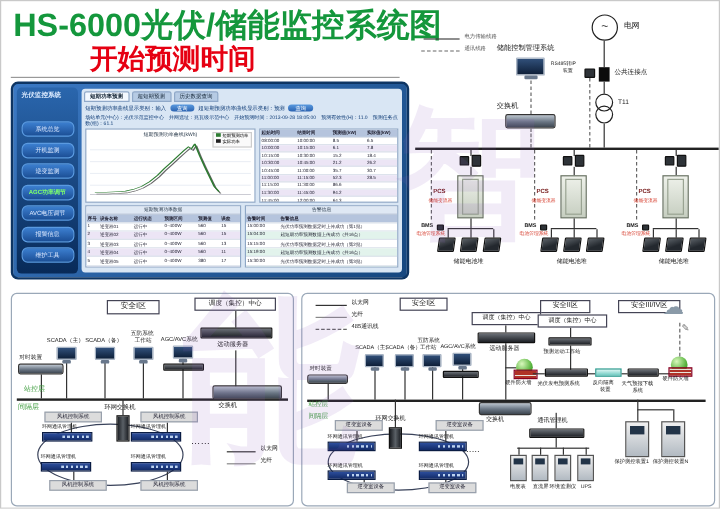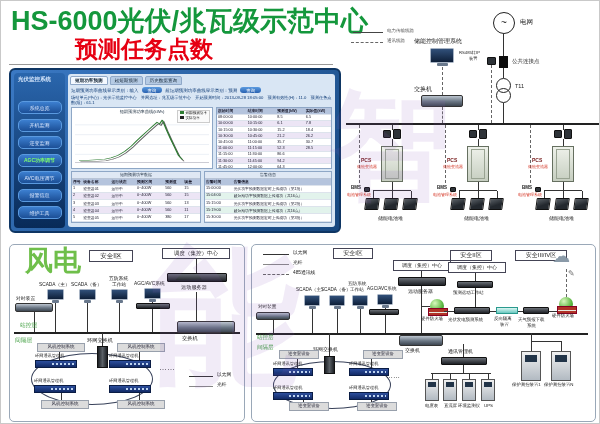--- a/index.html
+++ b/index.html
@@ -266,22 +266,22 @@
             <div class="tr alt2">
               <div class="td" style="width: 22%; flex: 0 0 auto;">15:34:00</div>
               <div class="td" style="width: 78%; flex: 0 0 auto;">超短期功率预测数据上传成功（共16点）</div>
             </div>
           </div>
       </div>
     </div>
   </div>
 
   <div id="diagram" style="position:absolute;inset:0;">
-      <div class="el t-label" style="left: 10px; top: 6px; font-size: 27px; font-weight: bold; color: rgb(20, 151, 60);">HS-6000光伏/兆瓦级示范中心</div>
-      <div class="el t-label" style="left: 74px; top: 36px; font-size: 23px; font-weight: bold; color: rgb(230, 0, 18);">预测任务点数</div>
+      <div class="el t-label" style="left: 10px; top: 6px; font-size: 27px; font-weight: bold; color: rgb(20, 151, 60);">HS-6000光伏/储能监控系统图</div>
+      <div class="el t-label" style="left: 74px; top: 36px; font-size: 23px; font-weight: bold; color: rgb(230, 0, 18);">开始预测时间</div>
       <div class="el t-line" style="left: 8px; top: 63px; width: 324px; background: rgb(153, 153, 153);"></div>
       <div class="el t-line" style="left: 352px; top: 31px; width: 30px; background: rgb(68, 68, 68);"></div>
       <div class="el t-label" style="left: 386px; top: 28px; font-size: 4.5px; color: rgb(85, 85, 85);">电力传输线路</div>
       <div class="el t-dlineh" style="left: 350px; top: 41px; width: 32px;"></div>
       <div class="el t-label" style="left: 386px; top: 38px; font-size: 4.5px; color: rgb(85, 85, 85);">通讯线路</div>
       <div class="el t-label" style="left: 413px; top: 37px; font-size: 6px;">储能控制管理系统</div>
       <div class="el t-dlinev" style="left: 441px; top: 66px; height: 28px;"></div>
       <div class="el t-monitor" style="left: 429px; top: 47px; width: 24px; height: 15px;"></div>
       <div class="el t-label" style="left: 413px; top: 85px; font-size: 6px;">交换机</div>
       <div class="el t-switch3d" style="left: 420px; top: 94px; width: 42px; height: 12px;"></div>
@@ -355,21 +355,20 @@
       <div class="el t-linev" style="left: 562px; top: 190px; height: 7px;"></div>
       <div class="el t-linev" style="left: 581px; top: 190px; height: 7px;"></div>
       <div class="el t-battery" style="left: 535px; top: 197px; width: 14px; height: 12px;"></div>
       <div class="el t-battery" style="left: 554px; top: 197px; width: 14px; height: 12px;"></div>
       <div class="el t-battery" style="left: 573px; top: 197px; width: 14px; height: 12px;"></div>
       <div class="el t-label" style="left: 548px; top: 215px; font-size: 5px;">储能电池堆</div>
       <div class="el t-label" style="left: 521px; top: 185px; font-size: 4.5px; font-weight: bold;">BMS</div>
       <div class="el t-smalldev" style="left: 534px; top: 186px; width: 6px; height: 5px;"></div>
       <div class="el t-label" style="left: 517px; top: 192px; font-size: 4px; color: rgb(212, 51, 34);">电池管理系统</div>
       <div class="el t-panel" style="left: 8px; top: 243px; width: 236px; height: 178px;"></div>
-      <div class="el t-label" style="left: 24px; top: 245px; font-size: 28px; font-weight: bold; color: rgb(111, 191, 74);">风电</div>
       <div class="el t-boxlabel" style="left: 88px; top: 249px; width: 44px; height: 12px; font-size: 6.5px;">安全I区</div>
       <div class="el t-linev" style="left: 54px; top: 299px; height: 32px;"></div>
       <div class="el t-linev" style="left: 86px; top: 299px; height: 32px;"></div>
       <div class="el t-linev" style="left: 118px; top: 299px; height: 32px;"></div>
       <div class="el t-linev" style="left: 151px; top: 298px; height: 33px;"></div>
       <div class="el t-linev" style="left: 33px; top: 311px; height: 20px;"></div>
       <div class="el t-linev" style="left: 195px; top: 258px; height: 14px;"></div>
       <div class="el t-linev" style="left: 195px; top: 291px; height: 30px;"></div>
       <div class="el t-line" style="left: 13px; top: 331px; width: 226px; height: 1.5px; background: rgb(34, 34, 34);"></div>
       <div class="el t-label" style="left: 38px; top: 281px; font-size: 4.8px;">SCADA（主）</div>

